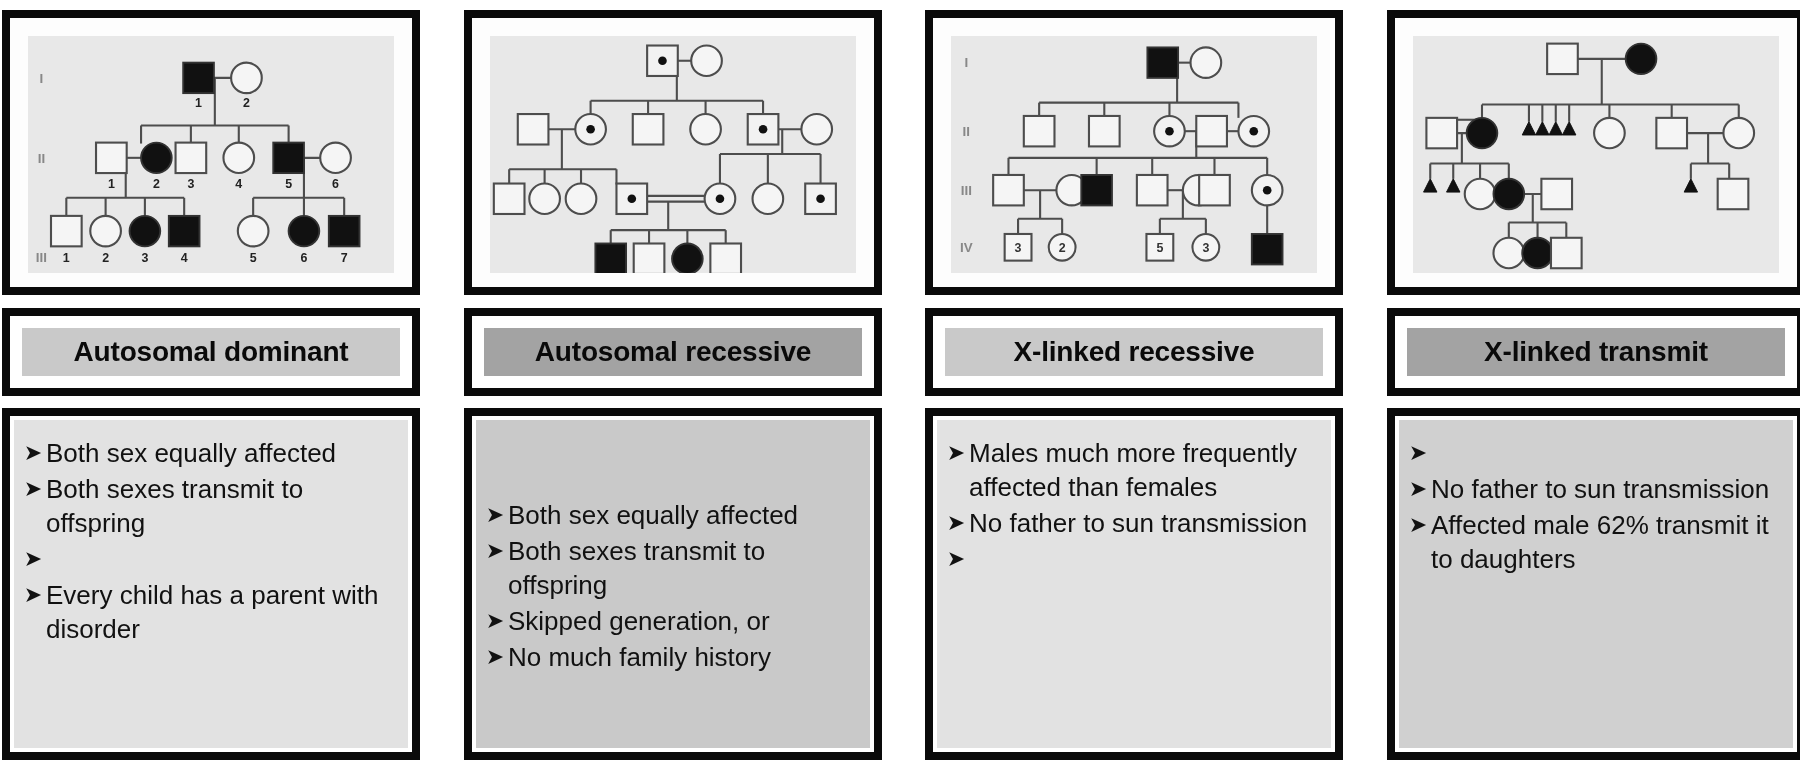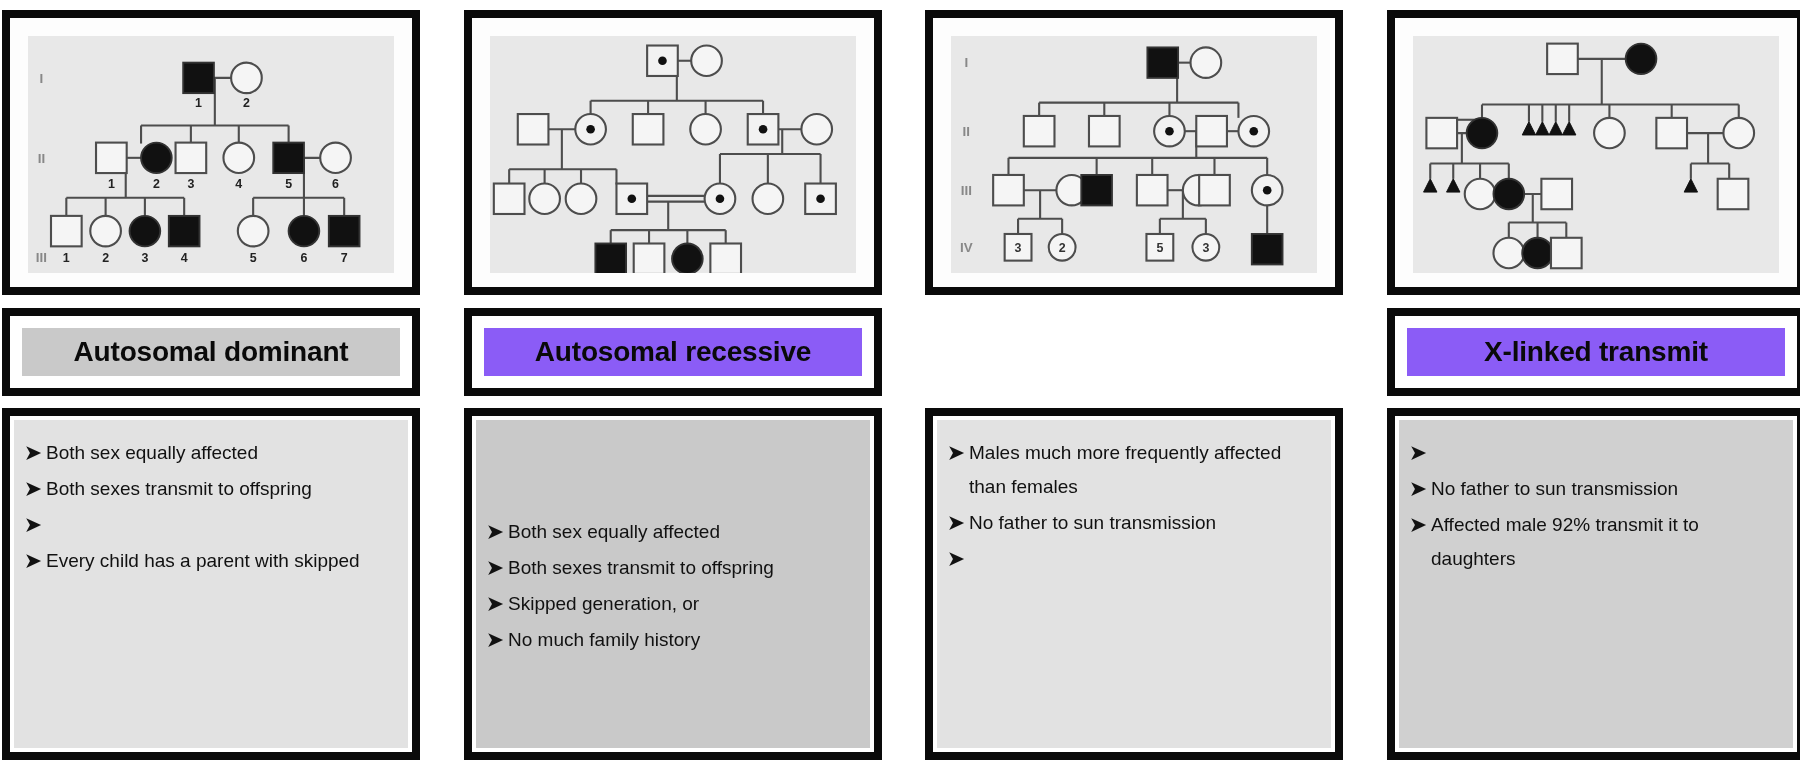--- a/index.html
+++ b/index.html
@@ -30,21 +30,21 @@
     display:flex;align-items:center;justify-content:center;
     padding:12px;
   }
   .title-inner{
     width:100%;height:100%;
     display:flex;align-items:center;justify-content:center;
     font-size:28px;font-weight:bold;color:#0a0a0a;letter-spacing:-0.2px;
     text-align:center;
   }
   .tone-light .title-inner{background:#c9c9c9;}
-  .tone-dark .title-inner{background:#8b5cf6;}
+  .tone-dark .title-inner{background:#a3a3a3;}
 
   
   .bullets-box{
     position:absolute;top:408px;left:0;width:418px;height:352px;
     border:8px solid #0a0a0a;box-sizing:border-box;padding:4px;
   }
   .bullets-inner{
     width:100%;height:100%;box-sizing:border-box;
     padding:16px 10px 10px 6px;
     display:flex;flex-direction:column;justify-content:flex-start;
@@ -54,21 +54,21 @@
   .bul-md2 .bullets-inner{background:#d0d0d0;}
 
   .bullets-inner.vcenter{justify-content:center;}
 
   .bullet-row{display:flex;align-items:flex-start;margin-bottom:2px;}
   .bullet-mark{
     flex:0 0 auto;width:26px;text-align:center;
     font-size:22px;line-height:34px;color:#111;font-family:"DejaVu Sans",sans-serif;
   }
   .bullet-text{
-    font-size:19px;line-height:34px;color:#111;
+    font-size:26px;line-height:34px;color:#111;
     font-family:"Liberation Sans",sans-serif;
   }
 </style>
 </head>
 <body>
 
 <div class="sheet">
 
   <div class="col col-0">
 
@@ -160,21 +160,21 @@
         </div>
         <div class="bullet-row">
           <span class="bullet-mark">➤</span>
           <span class="bullet-text">Both sexes transmit to offspring</span>
         </div>
         <div class="bullet-row">
           <span class="bullet-mark">➤</span>
         </div>
         <div class="bullet-row">
           <span class="bullet-mark">➤</span>
-          <span class="bullet-text">Every child has a parent with skipped</span>
+          <span class="bullet-text">Every child has a parent with disorder</span>
         </div>
       </div>
     </div>
   </div>
 
   <div class="col col-1">
 
     <div class="ped-frame">
       <div class="ped-inner">
         <svg class="ped-svg" viewBox="0 0 382 249" preserveAspectRatio="none">
@@ -372,20 +372,23 @@
           <g font-family="Liberation Sans, sans-serif" font-size="14" font-weight="bold" fill="#888" text-anchor="middle">
             <text x="16" y="33">I</text>
             <text x="16" y="105">II</text>
             <text x="16" y="167">III</text>
             <text x="16" y="227">IV</text>
           </g>
         </svg>
       </div>
     </div>
 
+    <div class="title-box tone-light">
+      <div class="title-inner">X-linked recessive</div>
+    </div>
 
     <div class="bullets-box bul-light">
       <div class="bullets-inner">
         <div class="bullet-row">
           <span class="bullet-mark">➤</span>
           <span class="bullet-text">Males much more frequently affected than females</span>
         </div>
         <div class="bullet-row">
           <span class="bullet-mark">➤</span>
           <span class="bullet-text">No father to sun transmission</span>
@@ -482,19 +485,19 @@
       <div class="bullets-inner">
         <div class="bullet-row">
           <span class="bullet-mark">➤</span>
         </div>
         <div class="bullet-row">
           <span class="bullet-mark">➤</span>
           <span class="bullet-text">No father to sun transmission</span>
         </div>
         <div class="bullet-row">
           <span class="bullet-mark">➤</span>
-          <span class="bullet-text">Affected male 92% transmit it to daughters</span>
+          <span class="bullet-text">Affected male 62% transmit it to daughters</span>
         </div>
       </div>
     </div>
   </div>
 
 </div>
 
 </body></html>

